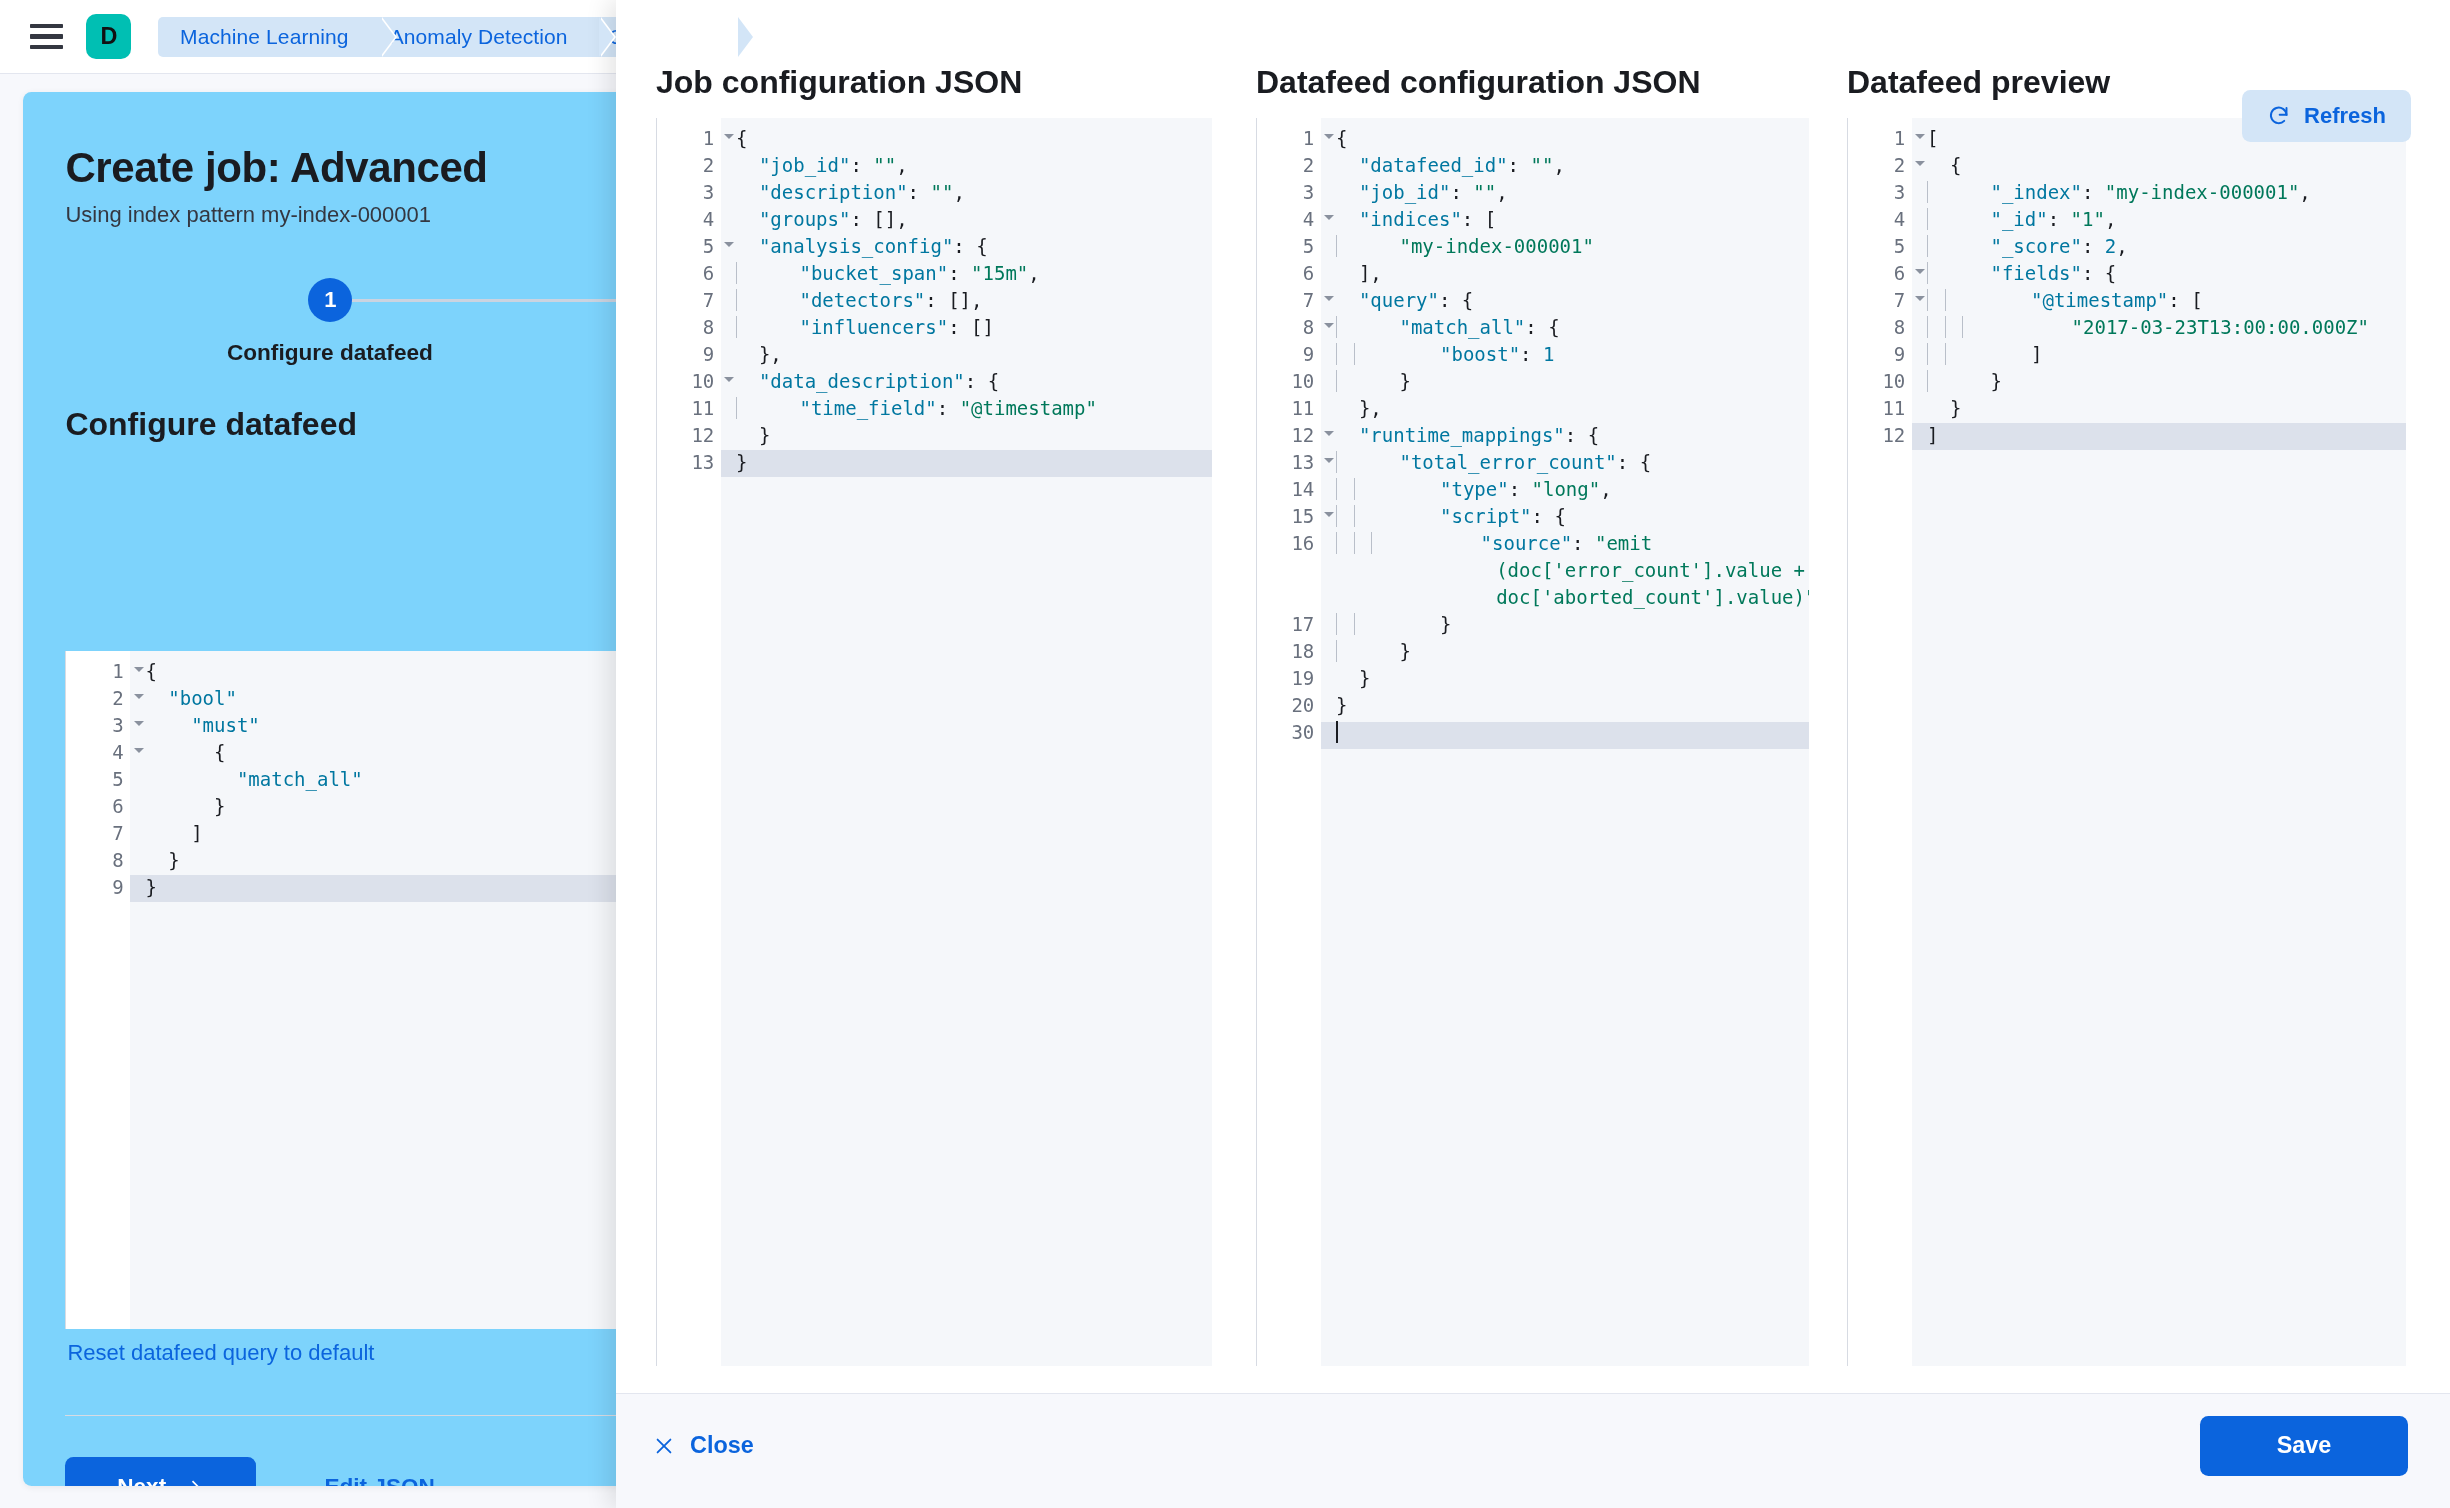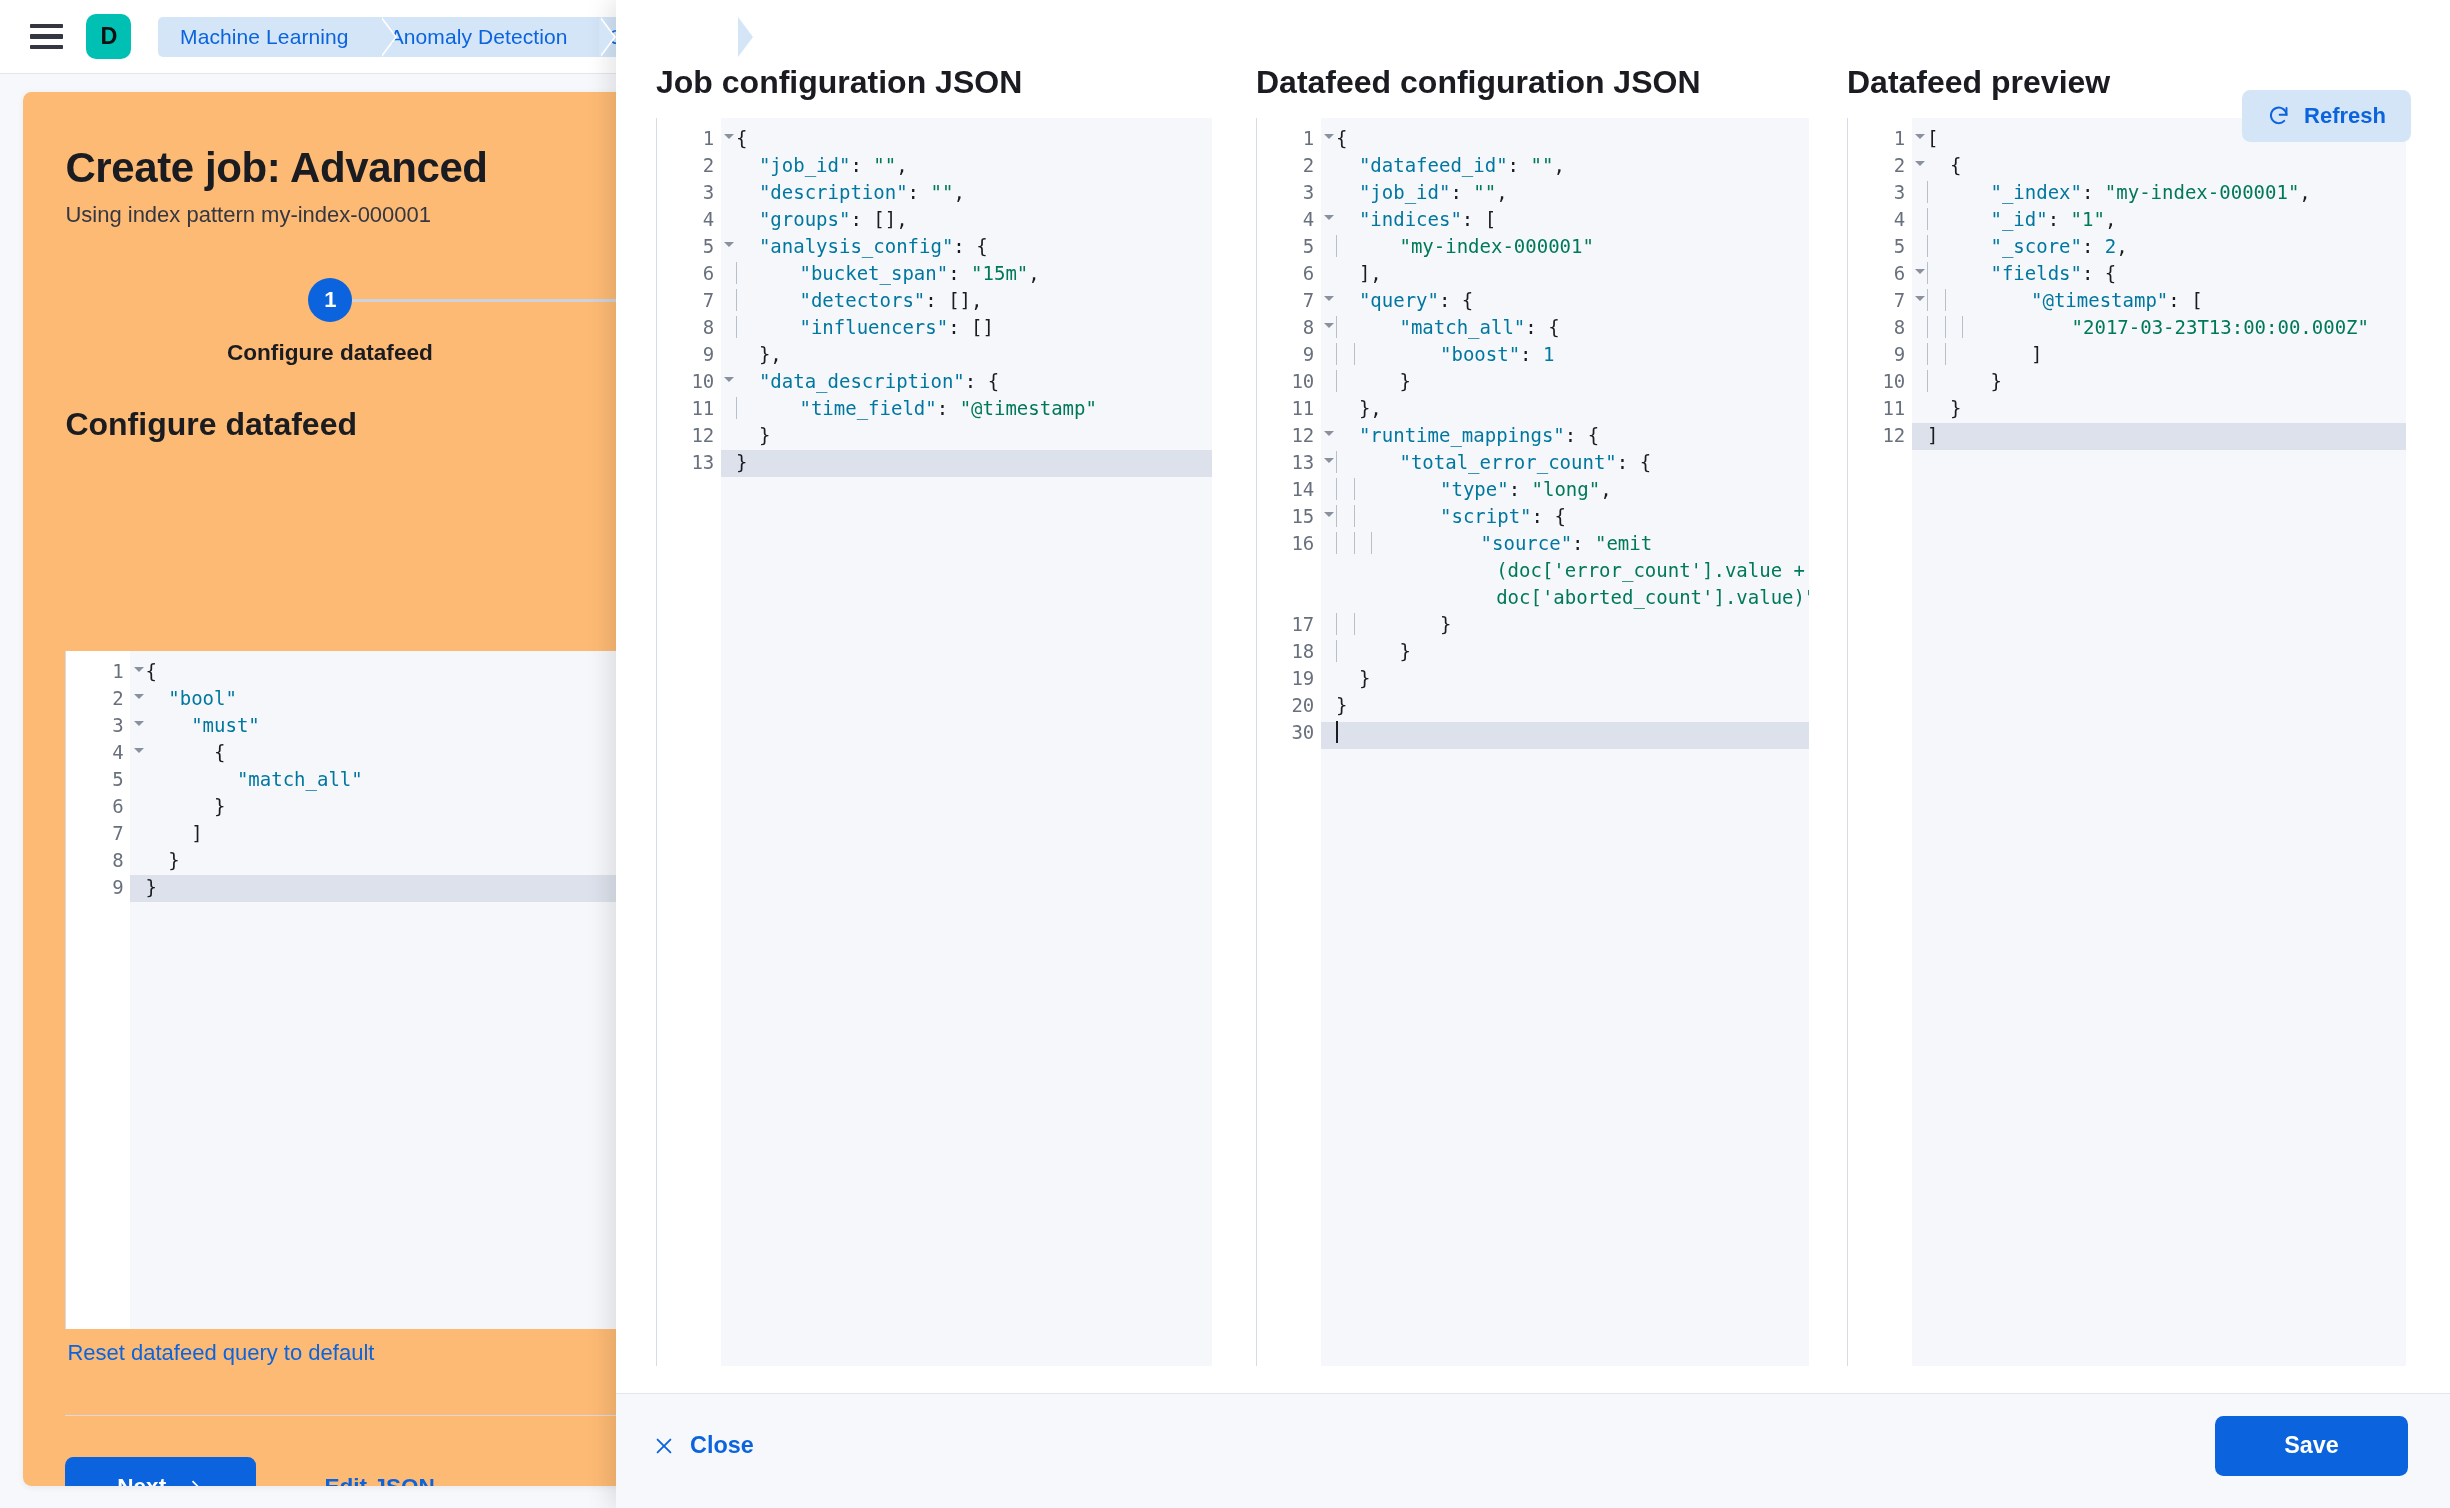--- a/index.html
+++ b/index.html
@@ -42,21 +42,21 @@
     border-top: 20px solid transparent; border-bottom: 20px solid transparent;
     border-left: 15px solid #FFFFFF;
   }
   .crumb.current { background:#D9DCDF; color:#1A1C21; border-radius: 0 5px 5px 0; padding-right: 23.4px; cursor:default; }
   .crumb.current::after, .crumb.current::before { display:none; }
   .crumb.current { padding-left: 30px; }
 
   
   .page-card {
     position:absolute; left:23.4px; top:92px; width: 1139px; height: 1394px;
-    background:#fdba74; border-radius: 8.4px;
+    background:#7dd3fc; border-radius: 8.4px;
     box-shadow: 0 1.7px 6.7px rgba(0,0,0,.06);
     overflow: hidden;
   }
   .page-inner { padding: 52px 0 0 42px; }
   h1.page-title { font-size: 42px; font-weight: 700; color:#1A1C21; letter-spacing:-0.4px; }
   .page-sub { margin-top: 10px; font-size: 22px; color:#343741; }
 
   .stepper { margin-top: 50px; position: relative; height: 44px; }
   .step-circle {
     position:absolute; left: 243px; top: 0; width: 44px; height:44px; border-radius:50%;
@@ -139,21 +139,21 @@
     height: 116px; border-top:0.8px solid #E3E6EF; background:#F7F8FC;
     display:flex; align-items:center; justify-content:space-between;
     padding: 0 42px 12px 37px;
   }
   .close-btn {
     background:none; border:none; color:#0B64DD; font-size:23.4px; font-weight:700;
     font-family:"Liberation Sans",sans-serif; display:flex; align-items:center; gap:15px; cursor:pointer;
   }
   .save-btn {
     background:#0B64DD; color:#fff; border:none; border-radius:8.4px;
-    width: 193px; height: 60px; font-size:23.4px; font-weight:700;
+    width: 208px; height: 60px; font-size:23.4px; font-weight:700;
     font-family:"Liberation Sans",sans-serif; cursor:pointer;
   }
   svg { display:block; }
 </style>
 </head>
 <body>
 
 <div class="topbar">
   <div class="hamburger">
     <span></span>

